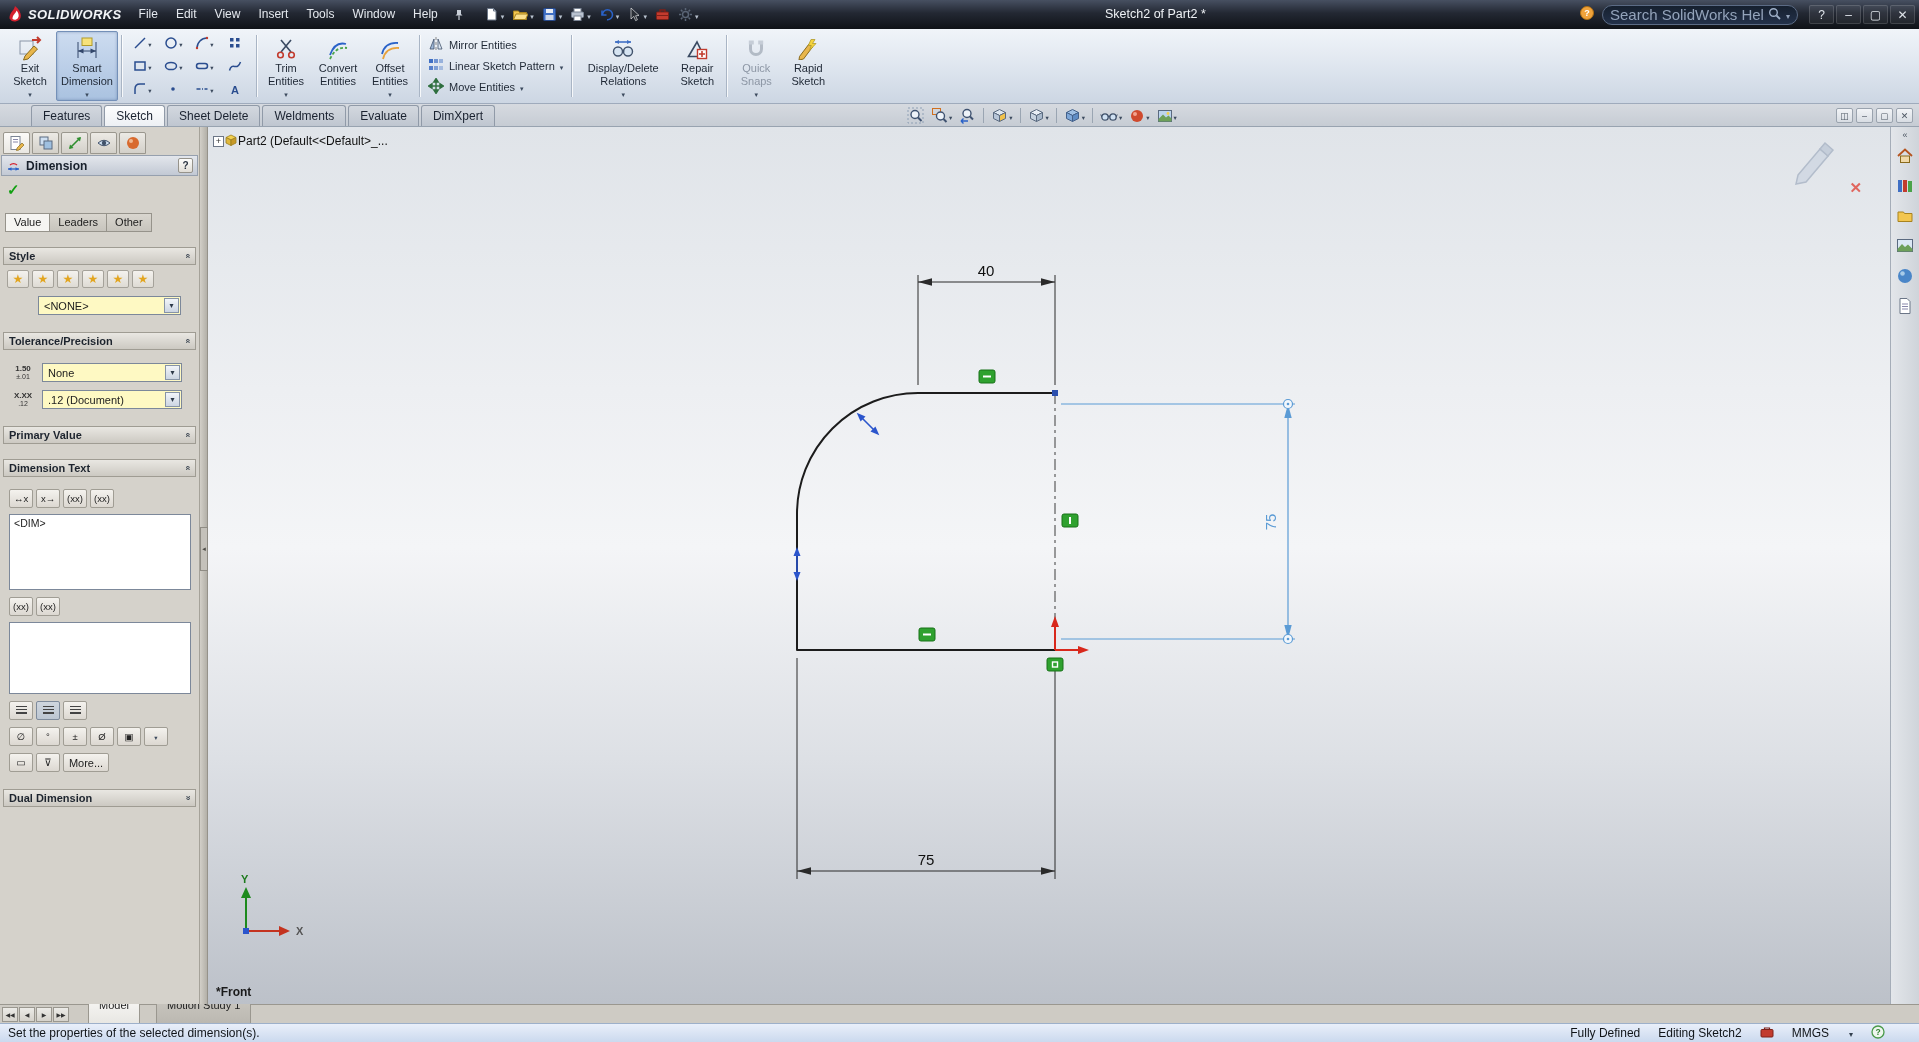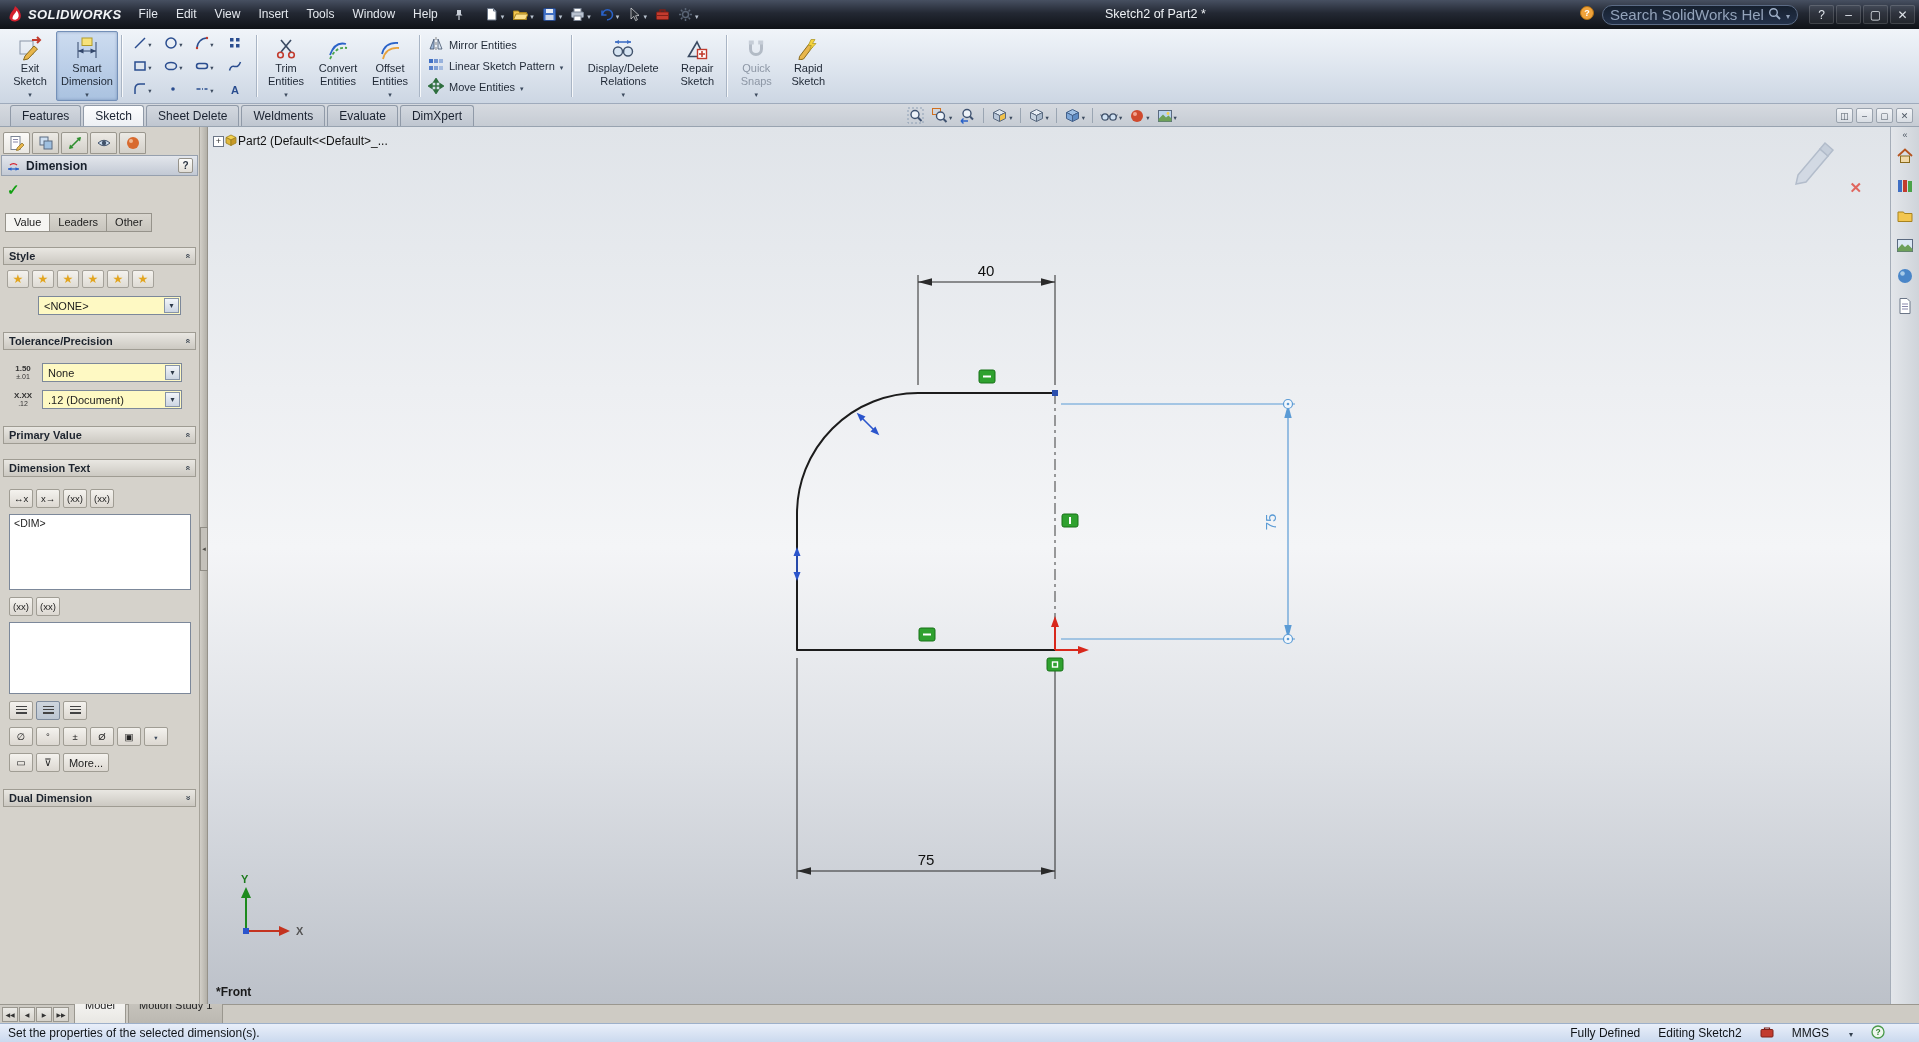--- a/index.html
+++ b/index.html
@@ -37,21 +37,21 @@
   .rsep { width:1px; background:#a9b5c5; box-shadow:1px 0 0 rgba(255,255,255,.8); margin:4px 3px; }
   .rgrid { display:grid; grid-template-columns:repeat(4,31px); grid-auto-rows:23px; align-content:center; padding:0 2px; }
   .rgitem { display:flex; align-items:center; justify-content:center; gap:1px; border-radius:2px; }
   .car2::after { content:"▾"; font-size:6.5px; color:#3c4a5e; }
   .rstack { display:flex; flex-direction:column; justify-content:center; gap:3px; padding:0 5px; }
   .rrow { display:flex; align-items:center; gap:5px; font-size:11px; color:#1f2835; }
   .car3::after { content:"▾"; font-size:7px; color:#3c4a5e; }
 
   
   .tabrow { height:23px; background:linear-gradient(#d6dae0,#c6ccd4); border-bottom:1px solid #98a3b0; display:flex; align-items:flex-end; position:relative; }
-  .ctabs { display:flex; align-items:flex-end; padding-left:10px; }
+  .ctabs { display:flex; align-items:flex-end; padding-left:10px;margin-left:21px; }
   .ctab { height:21px; line-height:20px; padding:0 11px; font-size:12px; color:#1a2230; background:linear-gradient(#d3d8df,#bfc6d0); border:1px solid #909aa8; border-bottom:none; border-radius:3px 3px 0 0; margin-right:2px; }
   .ctab.active { background:linear-gradient(#fcfdfe,#edf0f4); }
   .hud { position:absolute; left:905px; top:2px; display:flex; align-items:center; gap:3px; }
   .hbtn { display:flex; align-items:center; gap:1px; padding:1px 2px; border-radius:2px; }
   .hsep { width:1px; height:15px; background:#9aa5b2; margin:0 2px; }
   .docwin { position:absolute; right:6px; top:4px; display:flex; gap:3px; }
   .dwc { width:17px; height:15px; display:flex; align-items:center; justify-content:center; font-size:9px; color:#4c5662; border:1px solid #9aa3ae; background:linear-gradient(#f2f4f7,#d8dde3); border-radius:2px; }
 
   
   .main { display:flex; height:877px; }
@@ -151,21 +151,21 @@
   .tchev { font-size:9px; color:#4c5662; margin-bottom:5px; }
   .tchev::after { content:"«"; }
   .ticons { display:flex; flex-direction:column; gap:8px; align-items:center; }
   .task-icon { width:22px; height:22px; display:flex; align-items:center; justify-content:center; border-radius:2px; }
 
   
   .bottom-tabs { height:19px; background:#cecbc4; border-top:1px solid #9a978f; display:flex; align-items:flex-end; }
   .vcr { display:flex; gap:1px; padding:0 3px 1px 2px; }
   .vbtn { min-width:16px; height:15px; display:flex; align-items:center; justify-content:center; font-size:6px; color:#333; border:1px solid #9a978f; background:linear-gradient(#ecebe7,#d5d2cb); }
   .btabs { display:flex; align-items:flex-end; }
-  .btab { height:27px; line-height:17px; padding:0 10px; font-size:11px; border:1px solid #9a978f; border-bottom:none; background:linear-gradient(#cac7c0,#bbb8b1); margin-left:2px; border-radius:2px 2px 0 0; color:#222; }
+  .btab { height:27px; line-height:17px; padding:0 10px; font-size:11px; border:1px solid #9a978f; border-bottom:none; background:linear-gradient(#cac7c0,#bbb8b1); margin-left:16px; border-radius:2px 2px 0 0; color:#222; }
   .btab.active { background:linear-gradient(#f8f7f5,#e8e7e3); }
   .statusbar { height:19px; background:linear-gradient(#e9effa,#cbd9ee); border-top:1px solid #9db0ca; display:flex; align-items:center; padding:0 8px; font-size:12px; color:#101418; }
   .sb-msg { white-space:nowrap; }
   .sb-right { margin-left:auto; display:flex; align-items:center; gap:18px; padding-right:26px; }
   .units { display:flex; align-items:center; gap:20px; }
   .ucar::after { content:"▾"; font-size:8px; color:#33404f; }
 </style>
 </head>
 <body>
 

